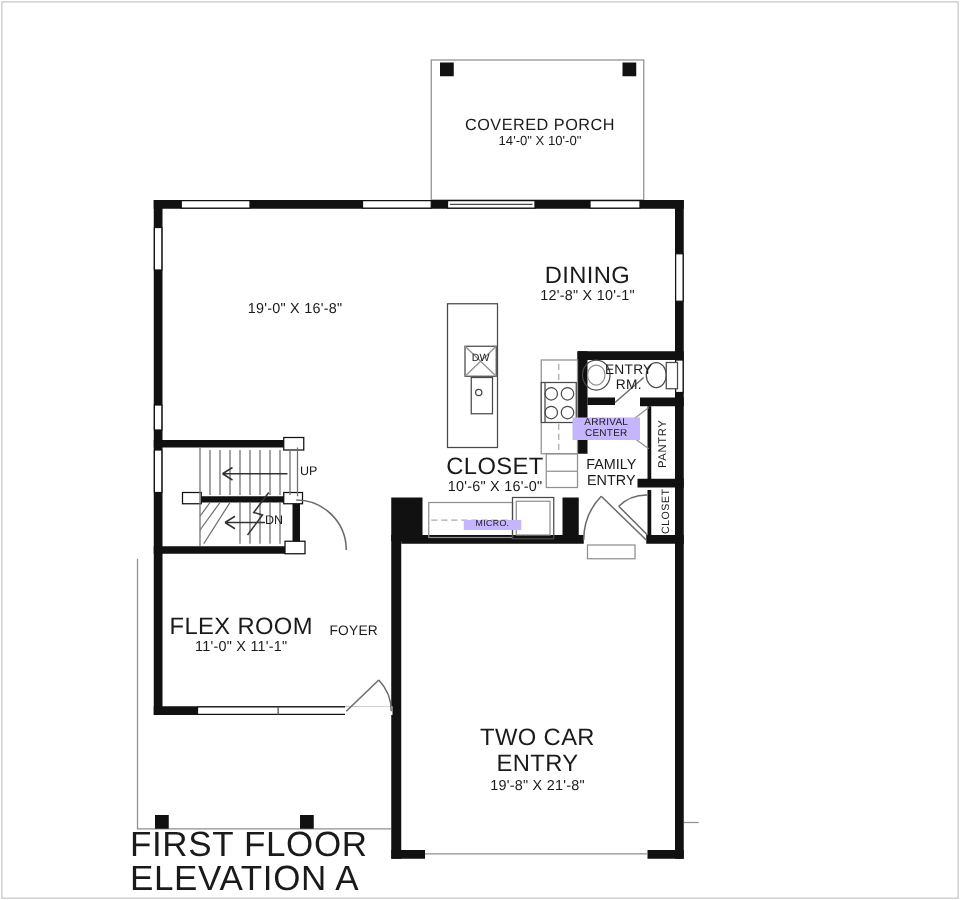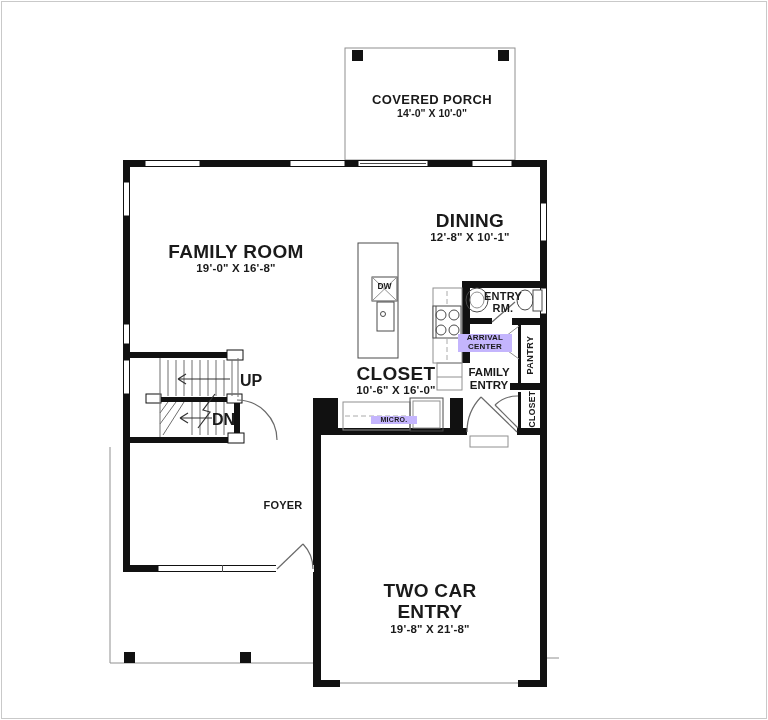--- a/index.html
+++ b/index.html
@@ -1,40 +1,40 @@
 <!DOCTYPE html>
 <html style="--wall: #111111; --thin: #909090; --text: #1a1a1a;"><head>
 <meta charset="utf-8">
 <style>
   :root { --wall:#111111; --thin:#909090; --text:#1a1a1a; }
   html,body { margin:0; padding:0; background:#fff; }
   .canvas {
     position:relative; width:768px; height:720px; background:#ffffff;
-    font-family:"Liberation Sans", sans-serif; color:var(--text); overflow:hidden;font-weight:bold;
+    font-family:"Liberation Sans", sans-serif; color:var(--text); overflow:hidden;
   }
   .frame { position:absolute; left:1px; top:1px; right:1px; bottom:1px;
            border:1px solid #c9c9c9; pointer-events:none; }
   svg.plan { position:absolute; left:0; top:0; }
   .wall  { fill:var(--wall); }
   .win   { fill:#ffffff; stroke:var(--wall); stroke-width:1; }
   .thin  { fill:none; stroke:var(--thin); stroke-width:1; }
   .mid   { fill:#ffffff; stroke:#4a4a4a; stroke-width:1; }
   .out   { fill:none; stroke:#4a4a4a; stroke-width:1; }
   .door  { fill:none; stroke:#6a6a6a; stroke-width:1.2; }
   .tread { fill:none; stroke:#6f6f6f; stroke-width:1; }
   .arrow { fill:none; stroke:#333333; stroke-width:1.2; }
   .dash  { fill:none; stroke:#aaaaaa; stroke-width:1; stroke-dasharray:5 3; }
 
   .lbl { position:absolute; text-align:center; line-height:1.12; white-space:nowrap; color:var(--text); }
   .rname { font-size:19px; letter-spacing:.3px; }
   .rdims { font-size:11.5px; letter-spacing:.2px; }
   .small-name { font-size:11px; letter-spacing:.2px; }
   .tiny { font-size:8px; letter-spacing:.2px; }
   .vlabel { position:absolute; width:60px; text-align:center; transform:rotate(-90deg); }
-  .stairlbl { position:absolute; font-size:16px;text-align:center; }
+  .stairlbl { position:absolute; font-size:10px;text-align:center; }
   .whitebg { background:#c4b5fd; padding:0 1px; }
   .title { position:absolute; left:104px; top:662px; font-size:28px; line-height:27px;
            letter-spacing:.5px; text-align:left; white-space:nowrap; }
 </style>
 </head>
 <body>
 
 <div class="canvas">
   <div class="frame"></div>
 
@@ -180,34 +180,37 @@
       </g>
     </g>
   </svg>
 
   <div class="lbl" style="left:347px;top:93px;width:170px;">
     <div style="font-size:13px;letter-spacing:.4px;">COVERED PORCH</div>
     <div style="font-size:10.5px;">14'-0" X 10'-0"</div>
   </div>
 
   <div class="lbl" style="left:146px;top:241px;width:180px;">
-    <div class="rname">FAMILY ROOM</div>
     <div class="rdims">19'-0" X 16'-8"</div>
   </div>
 
   <div class="lbl" style="left:408px;top:210px;width:124px;">
     <div class="rname">DINING</div>
     <div class="rdims">12'-8" X 10'-1"</div>
   </div>
 
   <div class="lbl" style="left:334px;top:363px;width:124px;">
     <div class="rname">CLOSET</div>
     <div class="rdims">10'-6" X 16'-0"</div>
   </div>
 
+  <div class="lbl" style="left:131px;top:491px;width:124px;">
+    <div class="rname">FLEX ROOM</div>
+    <div class="rdims">11'-0" X 11'-1"</div>
+  </div>
 
   <div class="lbl small-name" style="left:255px;top:499px;width:56px;">
     <div>FOYER</div>
   </div>
 
   <div class="lbl" style="left:368px;top:536px;width:124px;margin-top:44px;">
     <div class="rname">TWO CAR</div>
     <div class="rname">ENTRY</div>
     <div class="rdims">19'-8" X 21'-8"</div>
   </div>
@@ -231,13 +234,17 @@
 
   <div class="vlabel" style="left:502px;top:404px;font-size:8.5px;letter-spacing:.4px;">CLOSET</div>
 
   <div class="stairlbl" style="left:240px;top:372px;">UP</div>
   <div class="stairlbl" style="left:212px;top:411px;">DN</div>
 
   <div class="lbl whitebg" style="left:371px;top:416px;width:44px;font-size:7px;letter-spacing:.3px;">MICRO.</div>
 
   <div class="lbl" style="left:372px;top:282px;width:25px;font-size:8.5px;">DW</div>
 
+  <div class="title">
+    <div>FIRST FLOOR</div>
+    <div>ELEVATION A</div>
+  </div>
 </div>
 
 </body></html>

